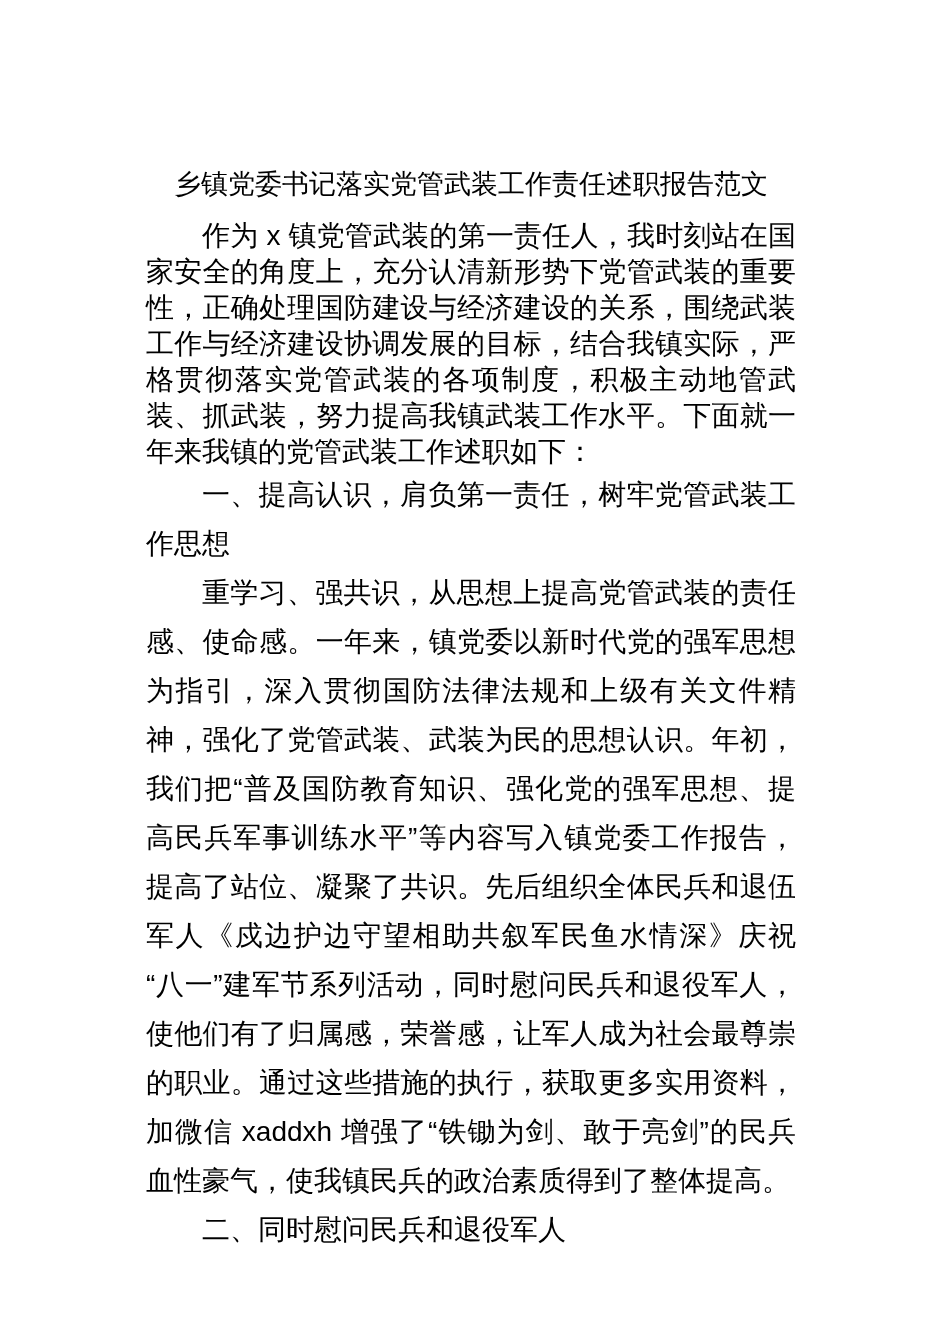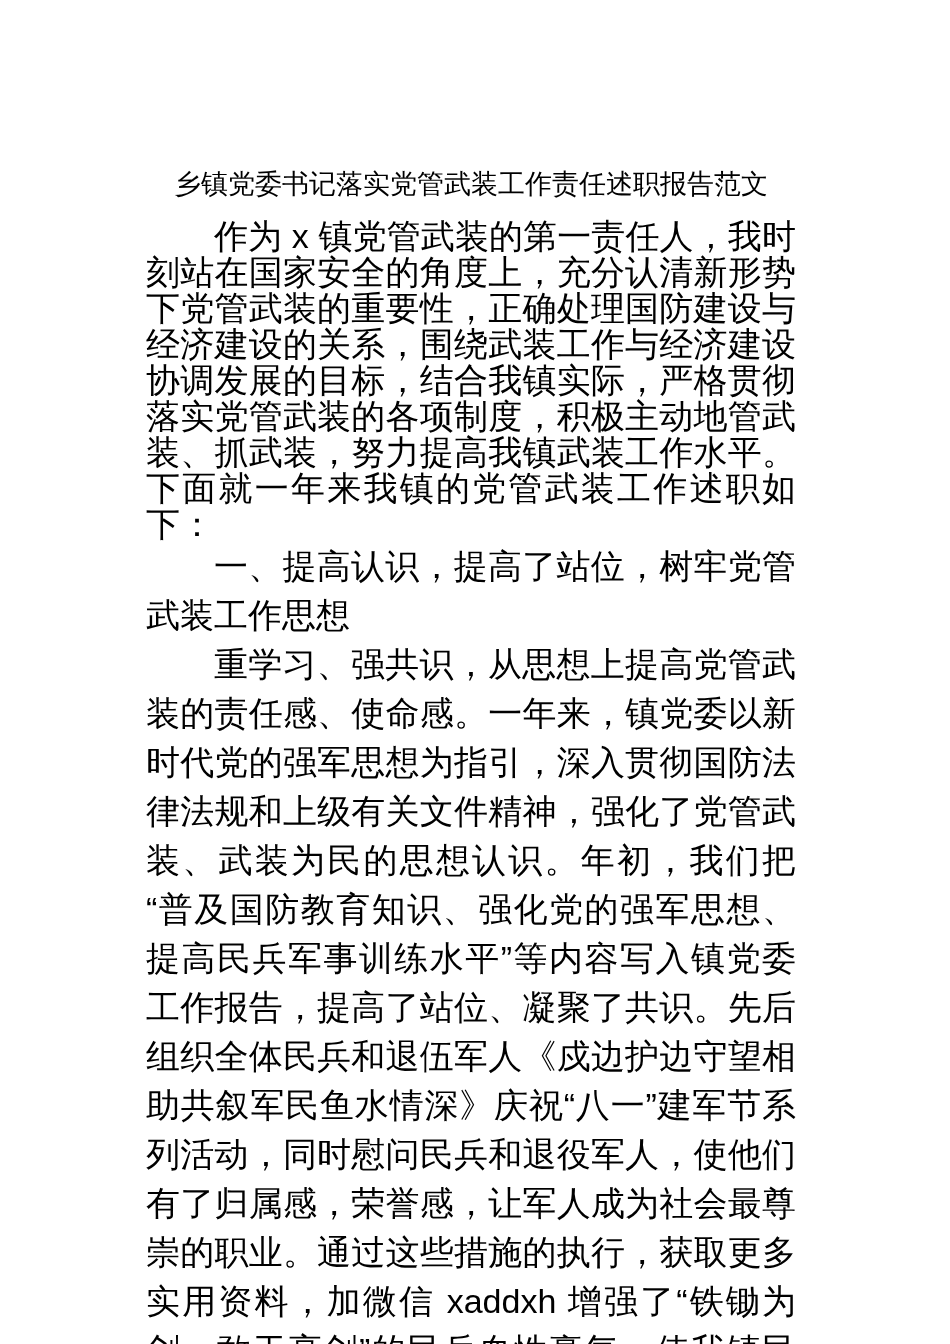--- a/index.html
+++ b/index.html
@@ -22,21 +22,21 @@
   .doc-title {
     margin: 0 0 14px 0;
     font-size: 27px;
     font-weight: 400;
     line-height: 40px;
     text-align: center;
     color: #000000;
   }
   .para, .heading {
     margin: 0;
-    font-size: 34px;
+    font-size: 28px;
     font-weight: 400;
     color: #000000;
     text-align: justify;
     text-indent: 2em;
     word-break: break-all;
     overflow-wrap: break-word;
   }
   .tight {
     line-height: 36px;
   }
@@ -48,18 +48,18 @@
   }
 </style>
 </head>
 <body>
 
 <div class="doc-page">
   <h1 class="doc-title">乡镇党委书记落实党管武装工作责任述职报告范文</h1>
 
   <p class="para tight">作为 x 镇党管武装的第一责任人，我时刻站在国家安全的角度上，充分认清新形势下党管武装的重要性，正确处理国防建设与经济建设的关系，围绕武装工作与经济建设协调发展的目标，结合我镇实际，严格贯彻落实党管武装的各项制度，积极主动地管武装、抓武装，努力提高我镇武装工作水平。下面就一年来我镇的党管武装工作述职如下：</p>
 
-  <h2 class="heading loose">一、提高认识，提高了站位，树牢党管武装工作思想</h2>
+  <h2 class="heading loose">一、提高认识，肩负第一责任，树牢党管武装工作思想</h2>
 
   <p class="para loose">重学习、强共识，从思想上提高党管武装的责任感、使命感。一年来，镇党委以新时代党的强军思想为指引，深入贯彻国防法律法规和上级有关文件精神，强化了党管武装、武装为民的思想认识。年初，我们把“普及国防教育知识、强化党的强军思想、提高民兵军事训练水平”等内容写入镇党委工作报告，提高了站位、凝聚了共识。先后组织全体民兵和退伍军人《戍边护边守望相助共叙军民鱼水情深》庆祝“八一”建军节系列活动，同时慰问民兵和退役军人，使他们有了归属感，荣誉感，让军人成为社会最尊崇的职业。通过这些措施的执行，获取更多实用资料，加微信 xaddxh 增强了“铁锄为剑、敢于亮剑”的民兵血性豪气，使我镇民兵的政治素质得到了整体提高。</p>
 
   <h2 class="heading loose">二、同时慰问民兵和退役军人</h2>
 </div>
 
 </body></html>

